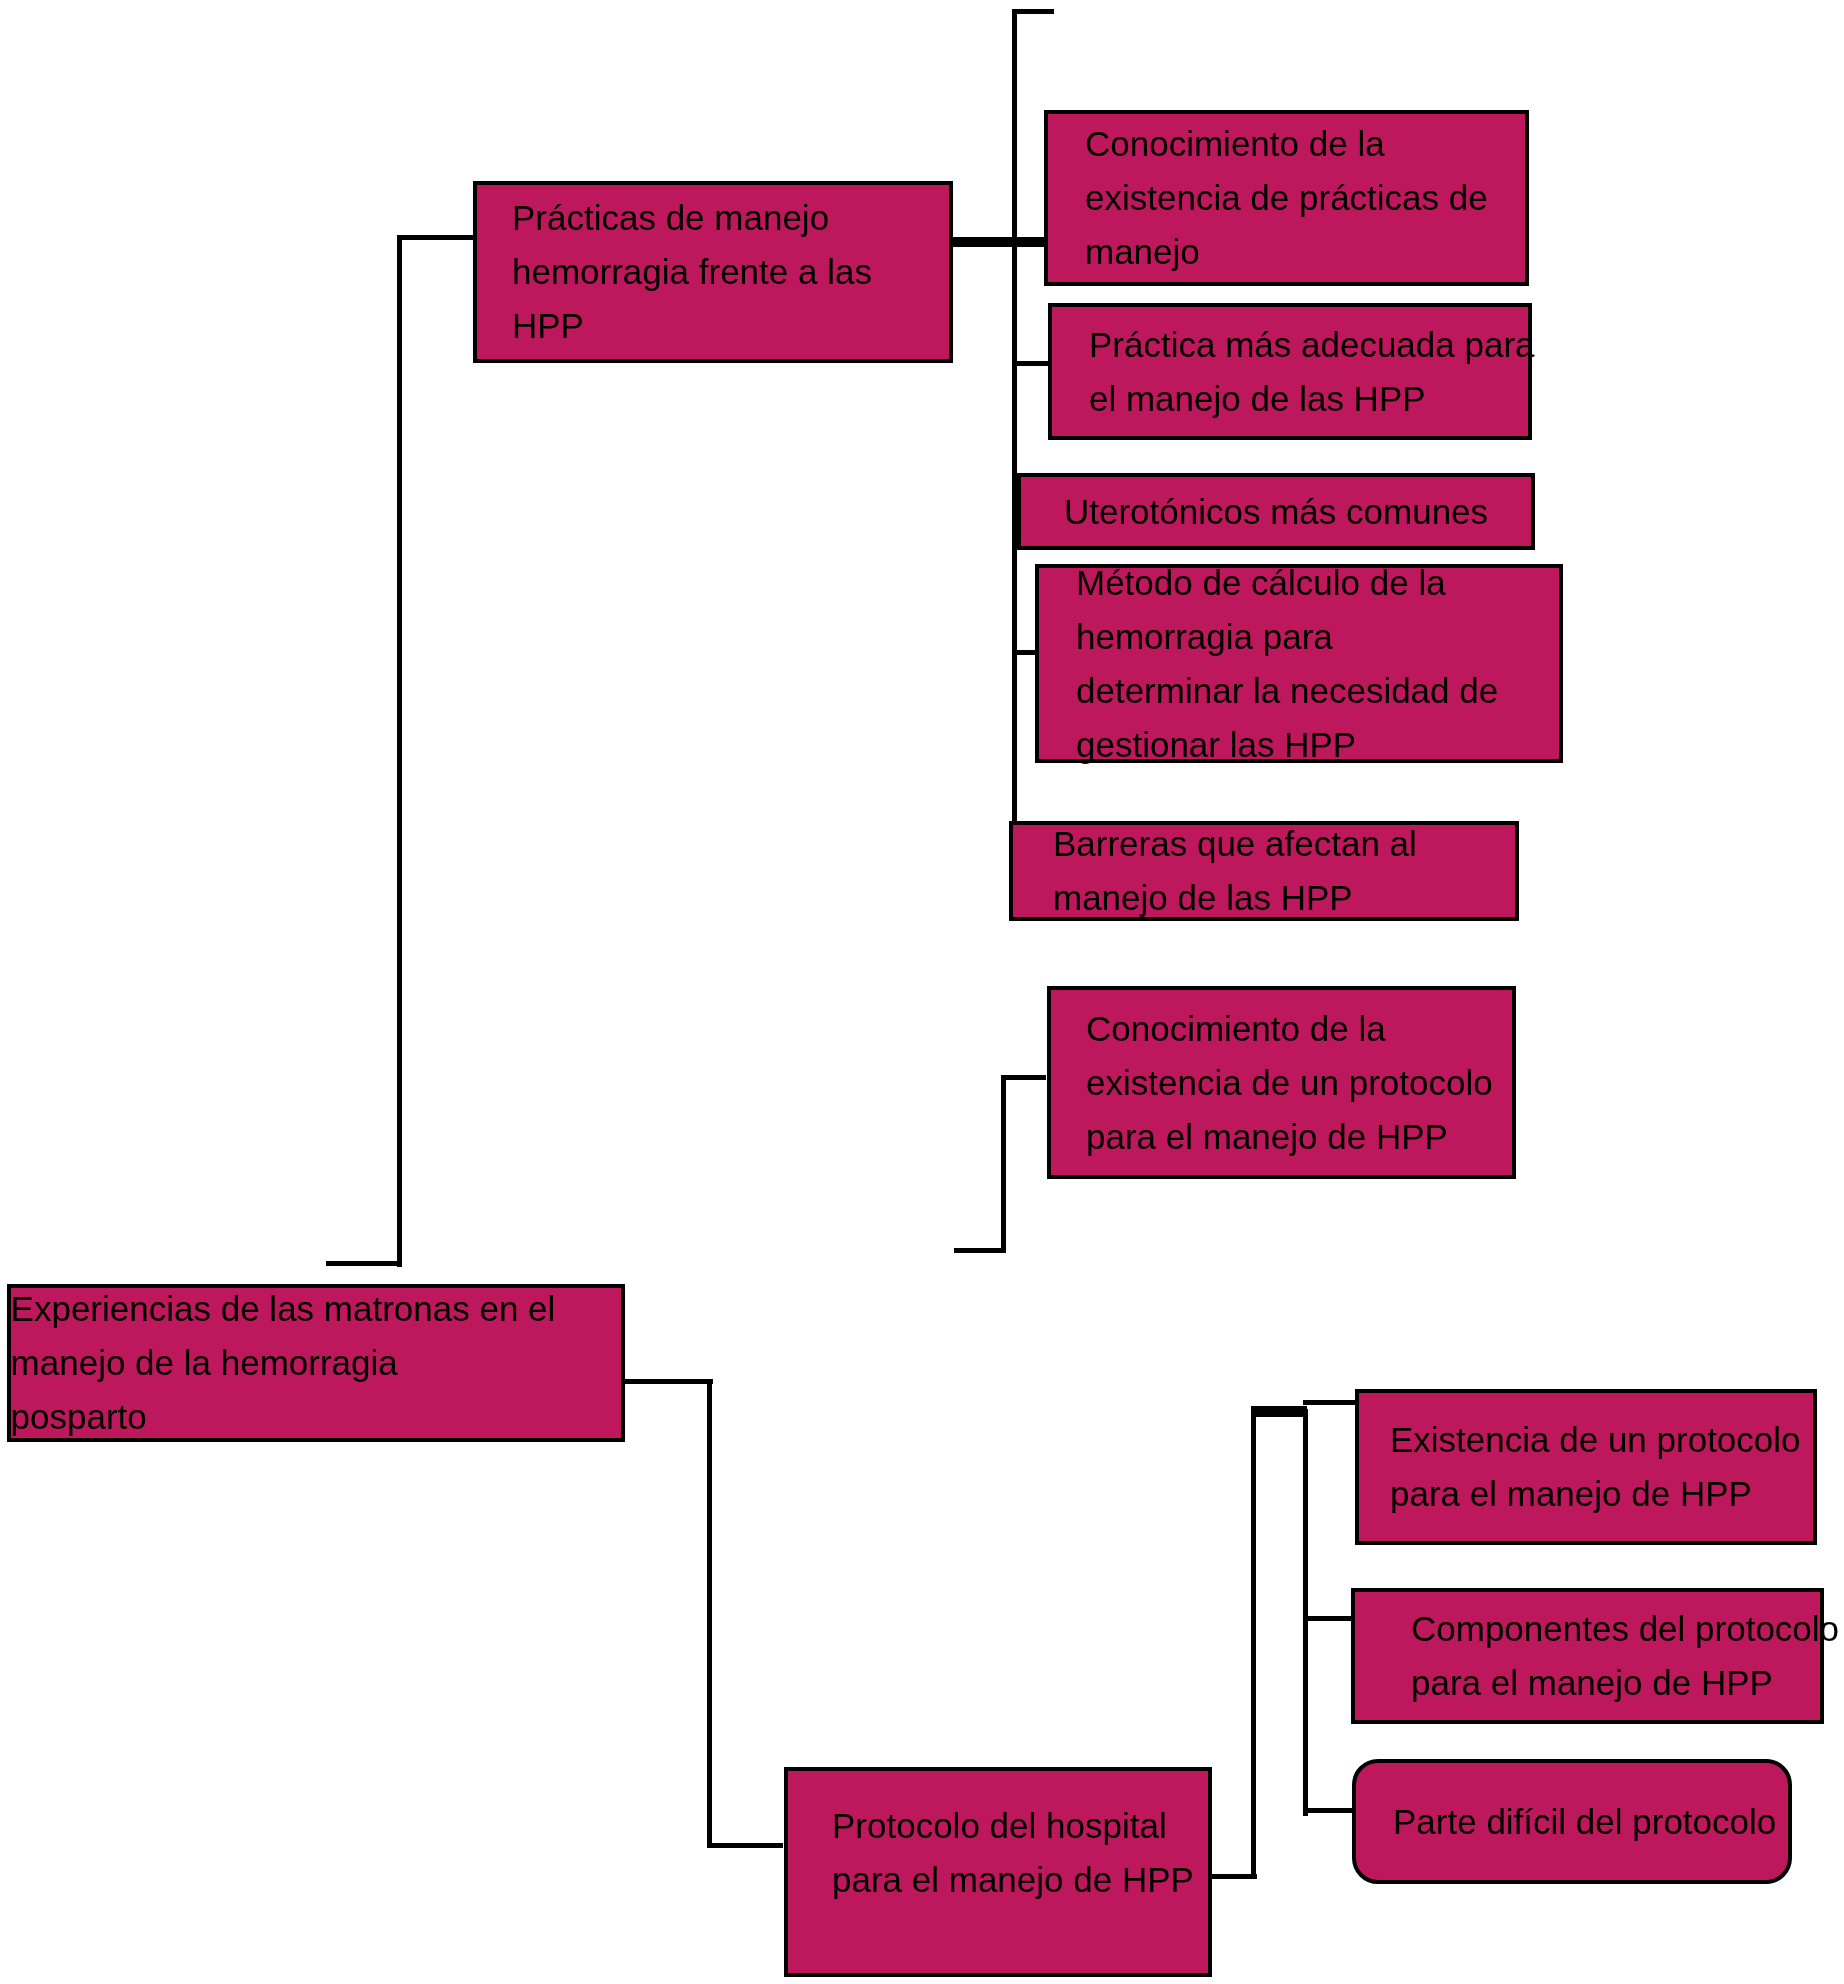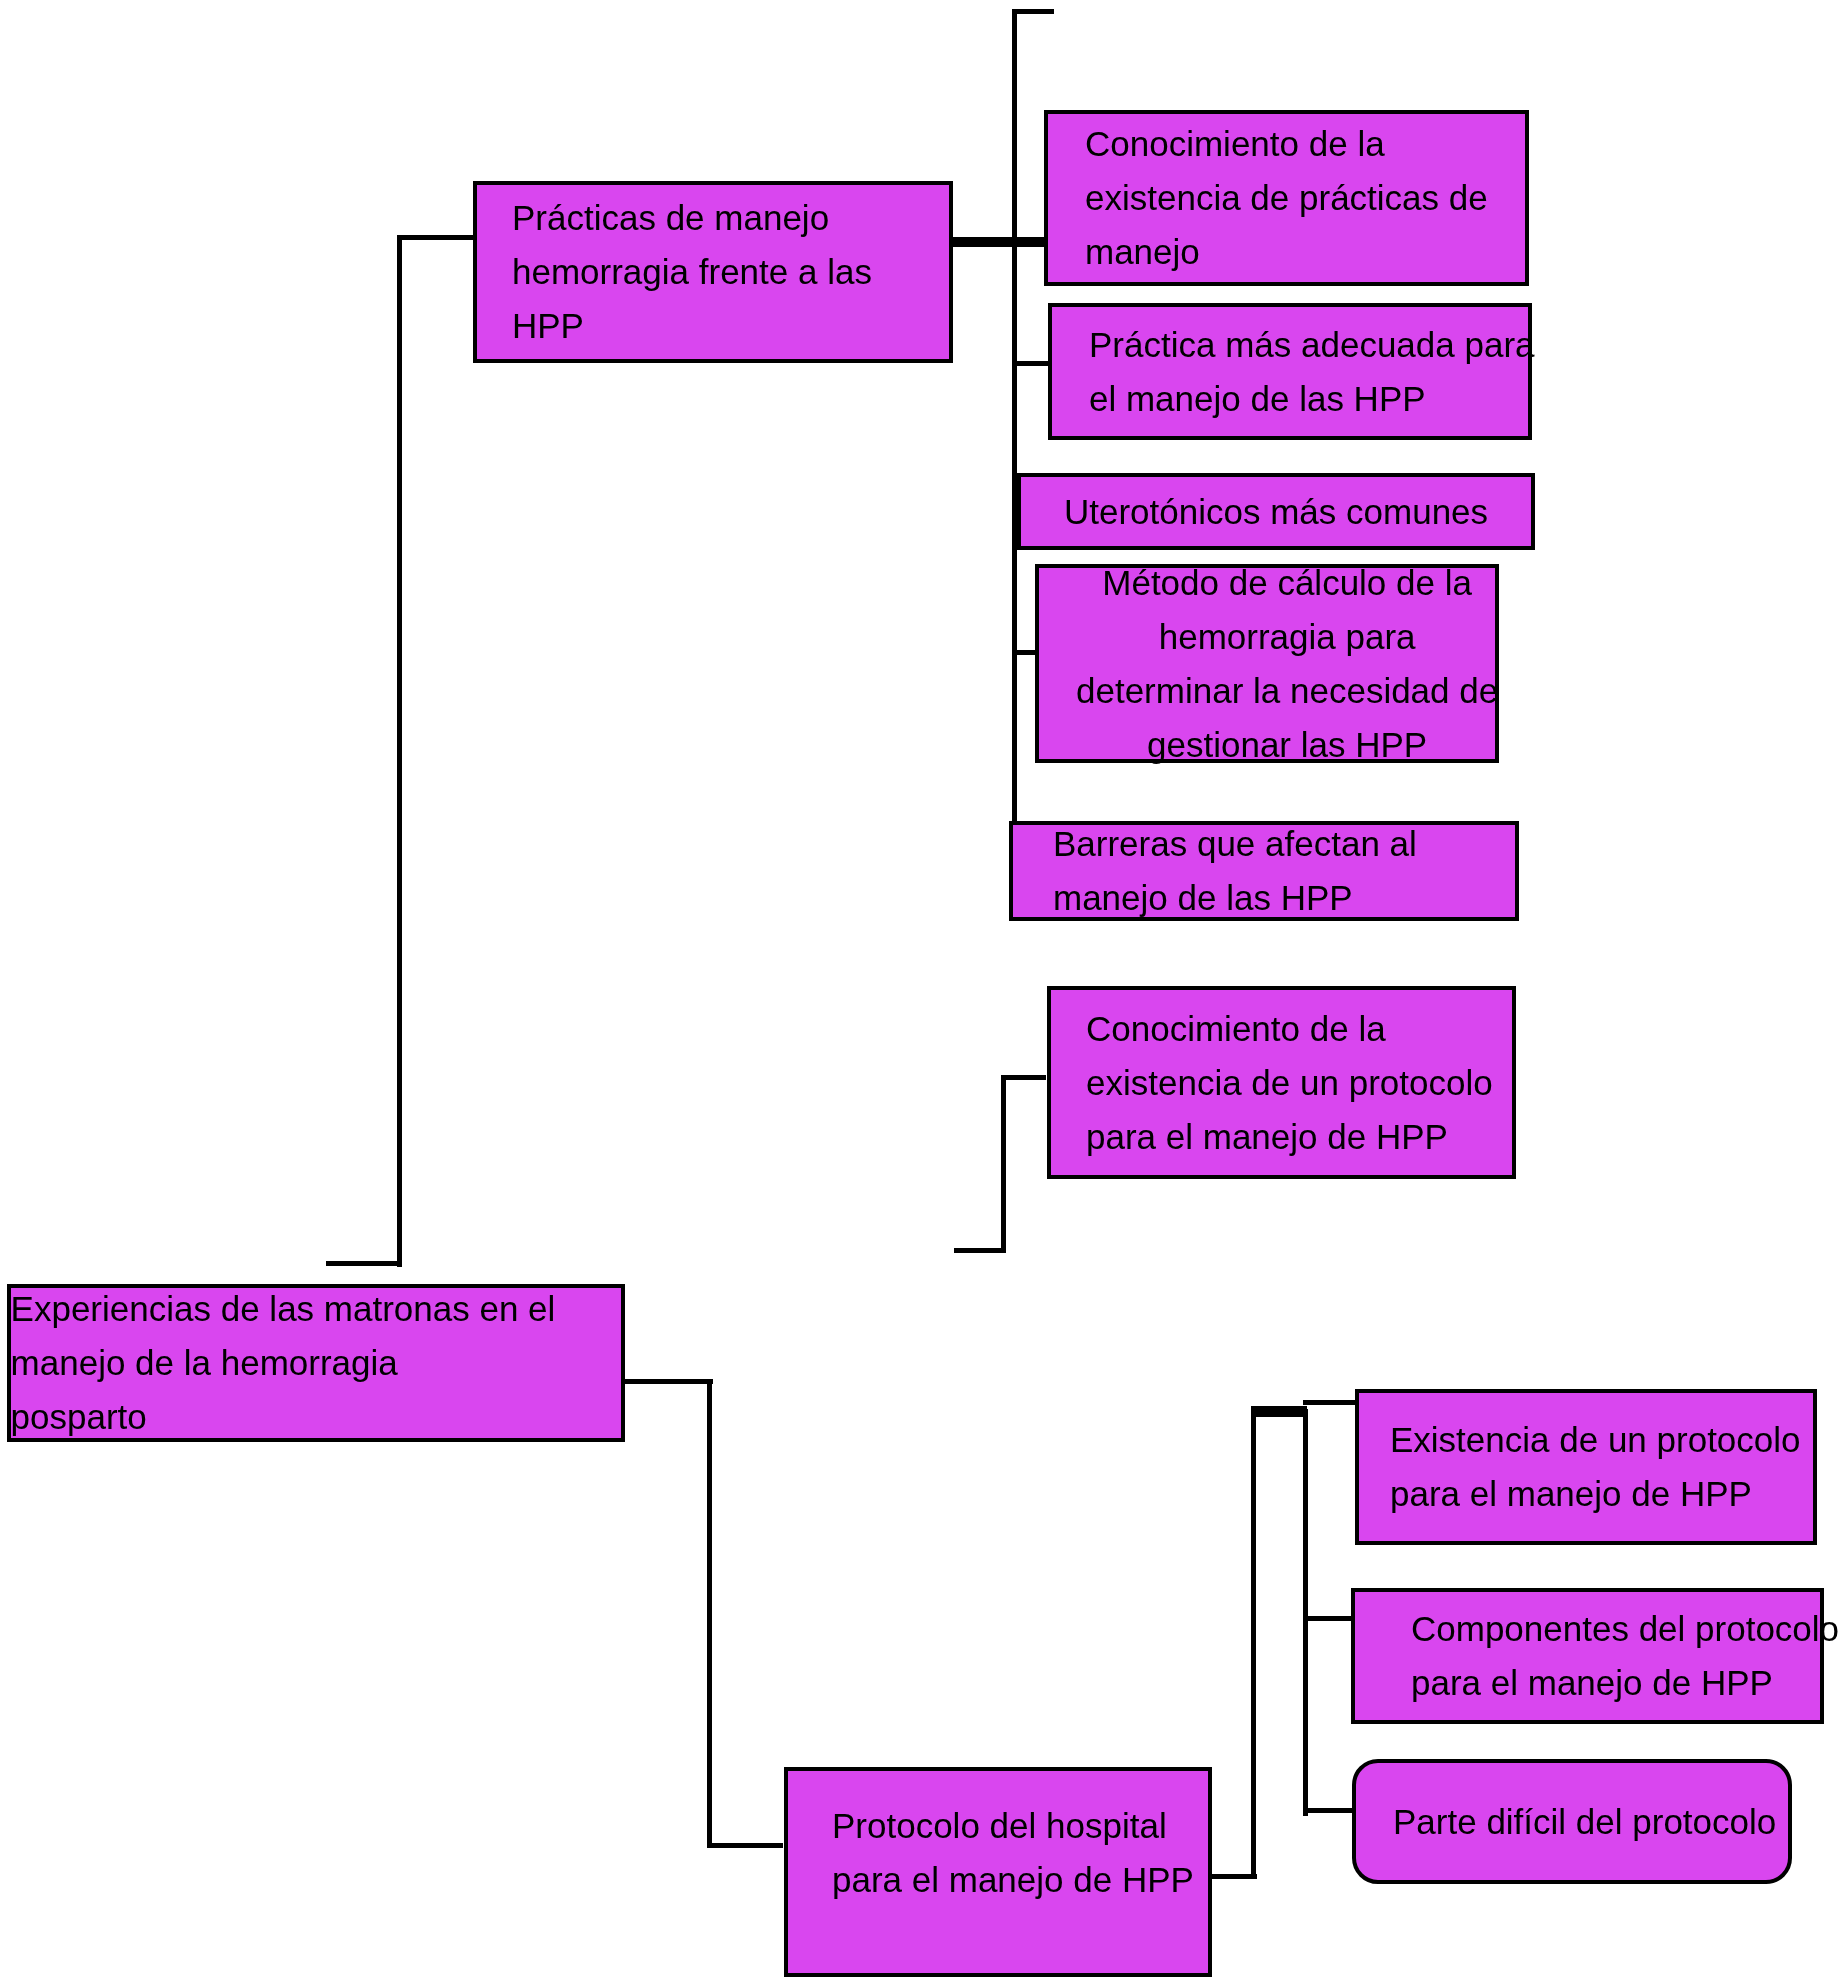--- a/index.html
+++ b/index.html
@@ -1,29 +1,29 @@
 <!DOCTYPE html>
 <html style="font-size:11.7px"><head>
 <meta charset="utf-8">
 <style>
   html,body{margin:0;padding:0;background:#ffffff;}
   .canvas{position:relative;width:1844px;height:1985px;background:#ffffff;overflow:hidden;
           font-family:"Liberation Sans",sans-serif;color:#000;}
-  .node{position:absolute;border:4.4px solid #000;background:#d946ef;box-sizing:border-box;
+  .node{position:absolute;border:4.4px solid #000;background:#be185d;box-sizing:border-box;
         display:flex;align-items:center;font-size:35px;line-height:54px;
         white-space:pre;text-align:left;}
   .line{position:absolute;background:#000;}
 
   
   #n-root        {left:6.6px;   top:1284px; width:618px; height:158px; }
   #n-practicas   {left:473px; top:181px;  width:480px; height:182px; padding-left:35px;}
   #n-b1          {left:1044px;top:110px;  width:485px; height:176px; padding-left:37px;}
   #n-b2          {left:1048px;top:303px;  width:484px; height:137px; padding-left:37px;}
   #n-b3          {left:1017px;top:473px;  width:518px; height:77px; padding-left:43px;}
-  #n-b4          {left:1035px;top:564px;  width:464px; height:199px; padding-left:37px;text-align:center;}
+  #n-b4          {left:1035px;top:564px;  width:528px; height:199px; padding-left:37px;}
   #n-b5          {left:1009px;top:821px; width:510px; height:100px; padding-left:40px;}
   #n-b6          {left:1047px;top:986px; width:469px; height:193px; padding-left:35px;}
   #n-protocolo   {left:784px;top:1767px; width:428px; height:210px; padding-left:44px; align-items:flex-start; padding-top:28px;}
   #n-existencia  {left:1355px;top:1389px; width:462px; height:156px; padding-left:31px;}
   #n-componentes {left:1351px;top:1588px; width:473px; height:136px; padding-left:56px;}
   #n-parte       {left:1352px;top:1759px; width:440px; height:125px; padding-left:37px;border-radius:26px;}
 
   
   #l-trunk-top-stub     {left:1012px;top:8.8px;  width:42px;  height:5.1px;}
   #l-trunk-top          {left:1012px;top:8.8px;  width:5.1px;   height:812px;}

